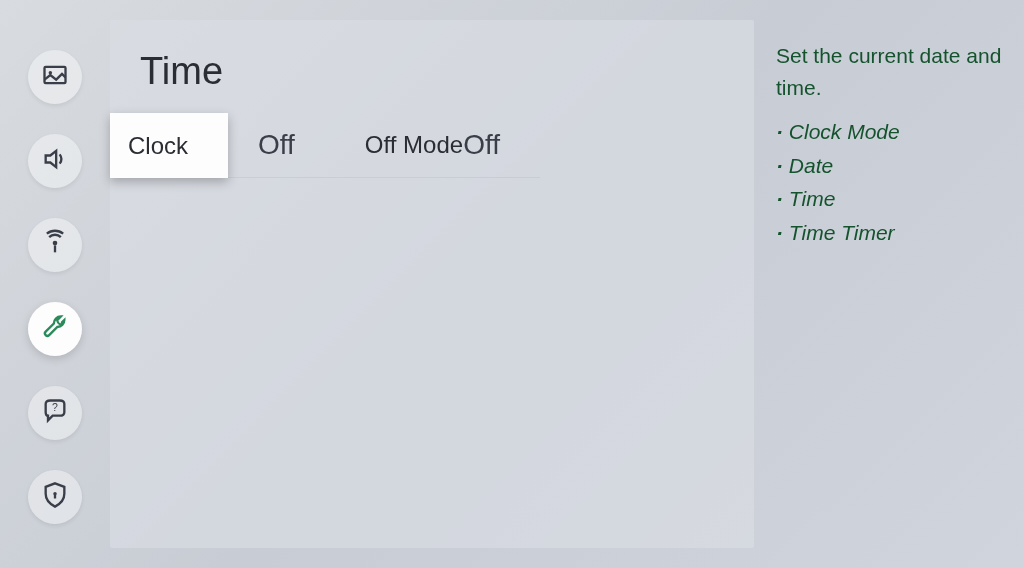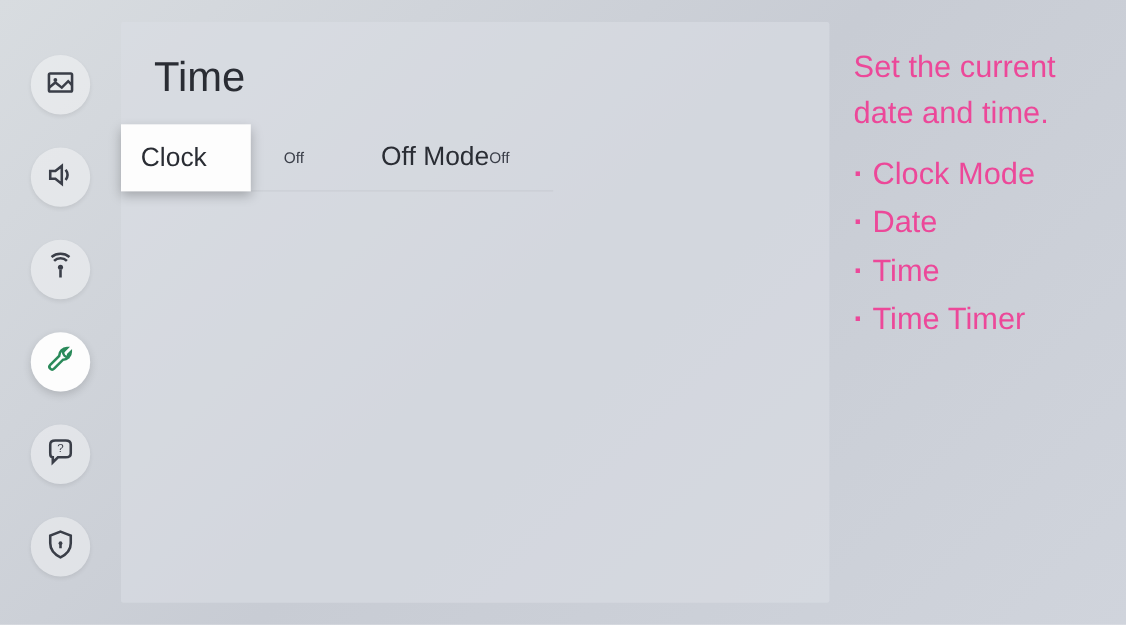--- a/index.html
+++ b/index.html
@@ -88,34 +88,35 @@
       background: #fdfdfd;
       box-shadow: 0 4px 10px rgba(0,0,0,0.25);
       padding-left: 18px;
       font-weight: 500;
       border-bottom: none;
       position: relative;
       z-index: 2;
     }
     .menu-item .value {
       color: #3a3e48;
-      font-size: 14px;
+      font-size: 28px;
     }
     .info-panel {
       width: 260px;
       padding: 40px 20px 20px 12px;
-      font-size: 28px;
-      color: #ec4899;
+      font-size: 21px;
+      color: #14532d;
       line-height: 1.5;
     }
     .info-description {
       margin-bottom: 12px;
     }
     .info-list {
       list-style: none;
+      font-style: italic;
     }
     .info-list li::before {
       content: "· ";
       font-weight: bold;
     }
     .info-list li {
       padding: 1px 0;
     }
   </style>
 </head>

